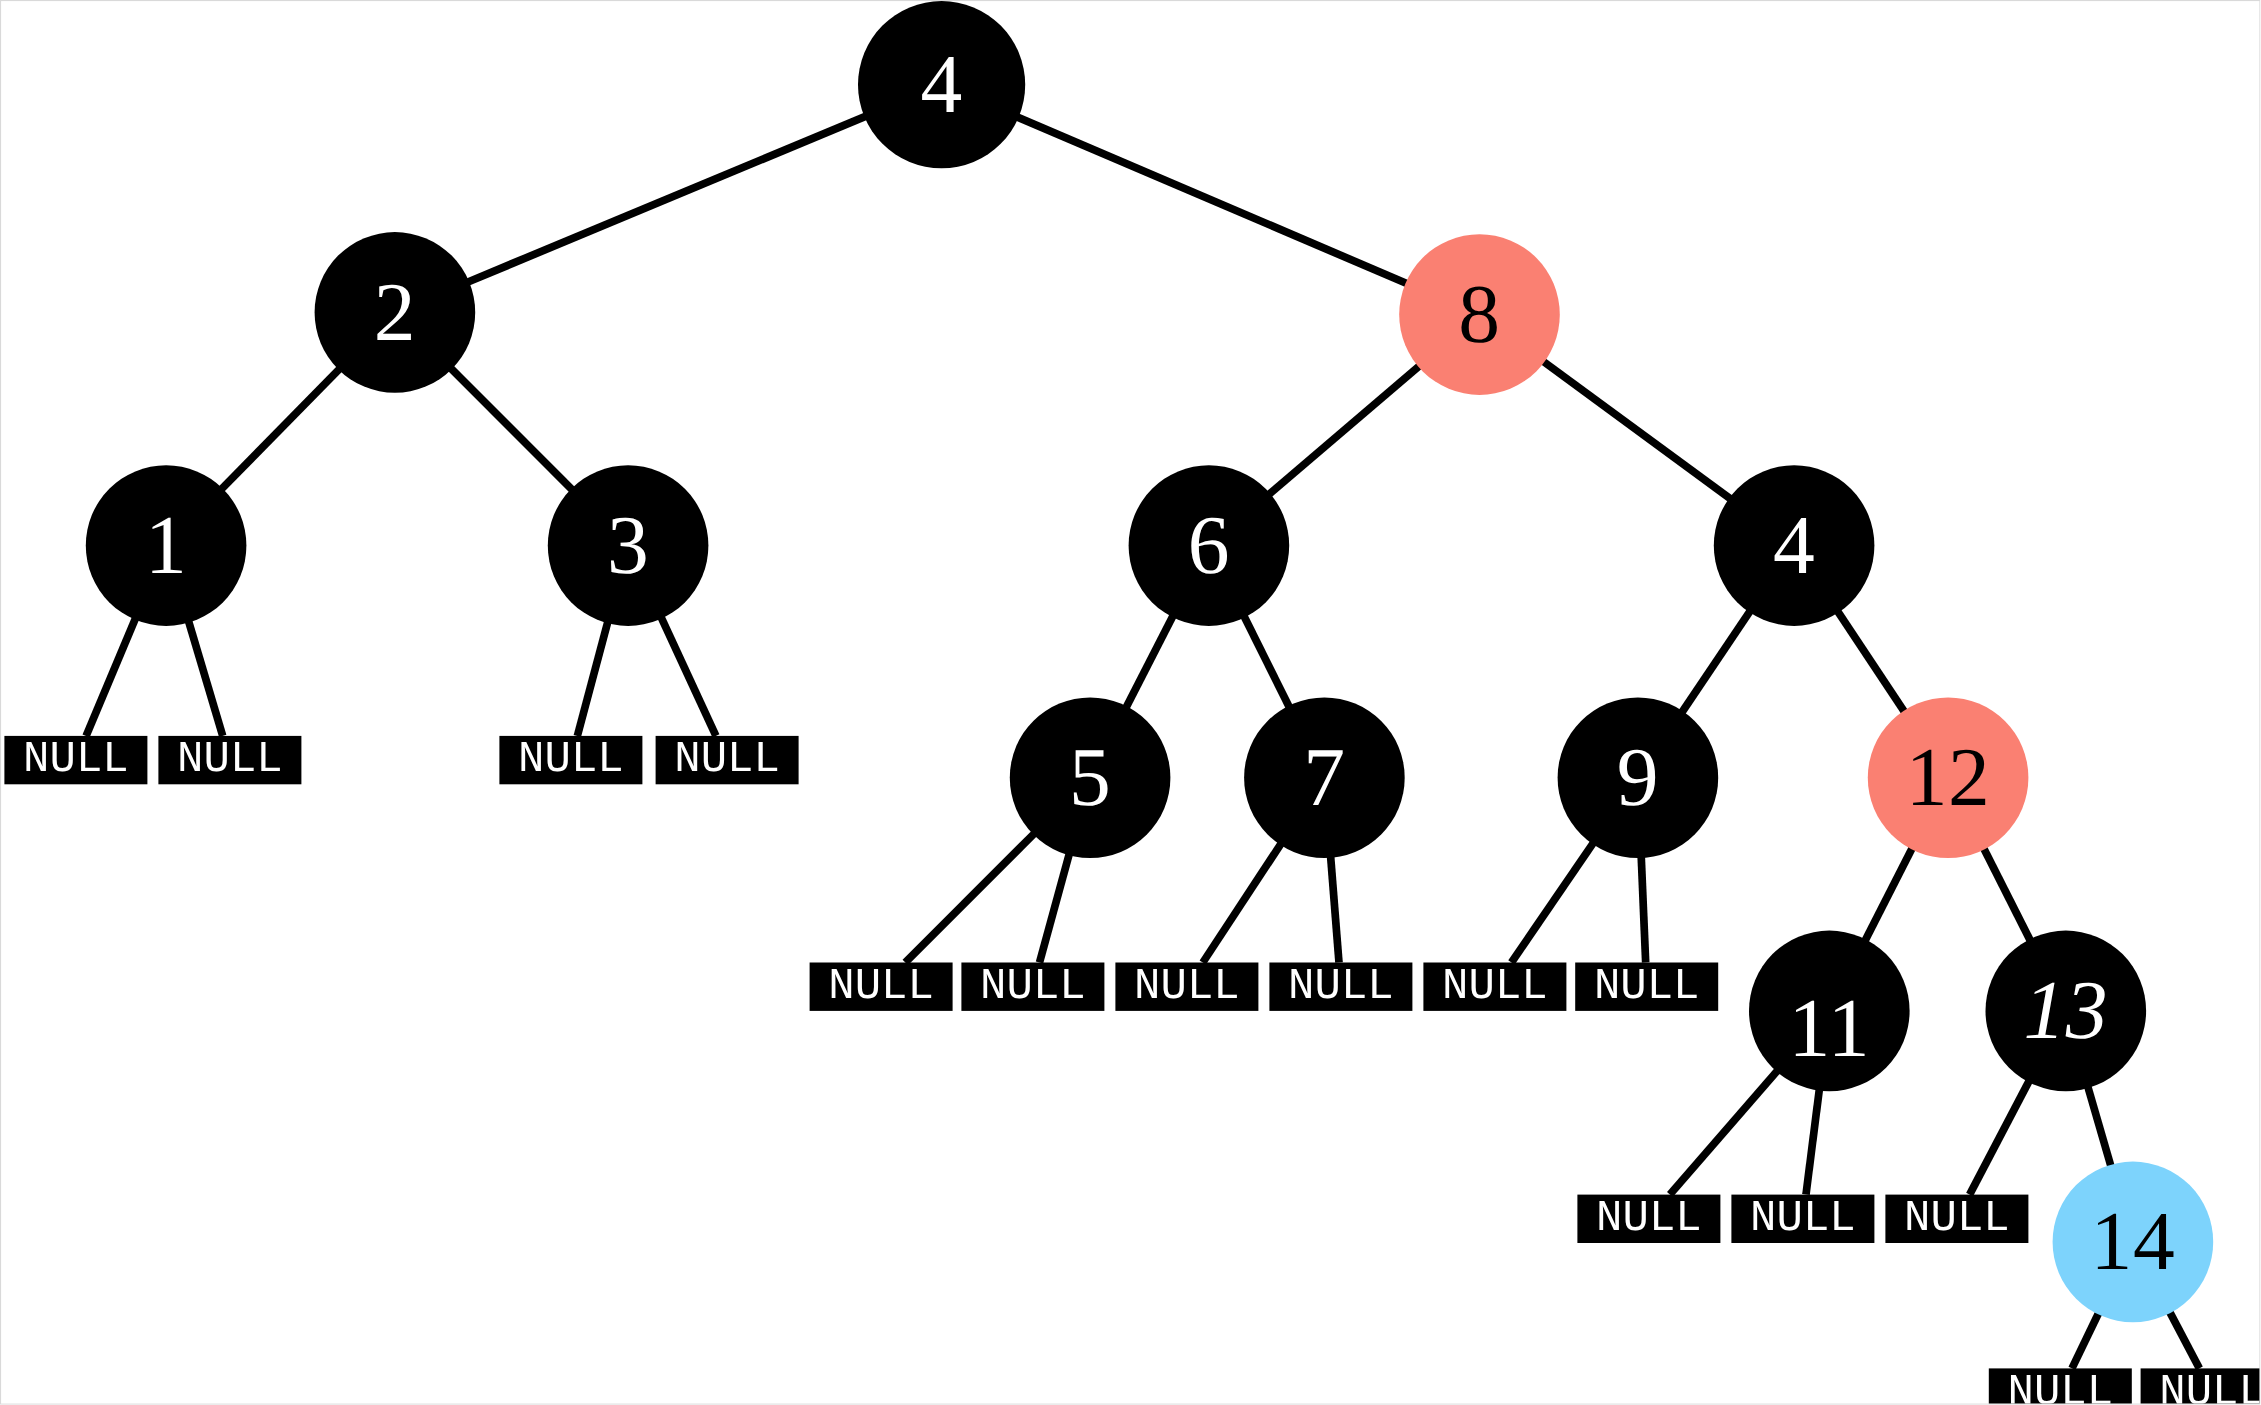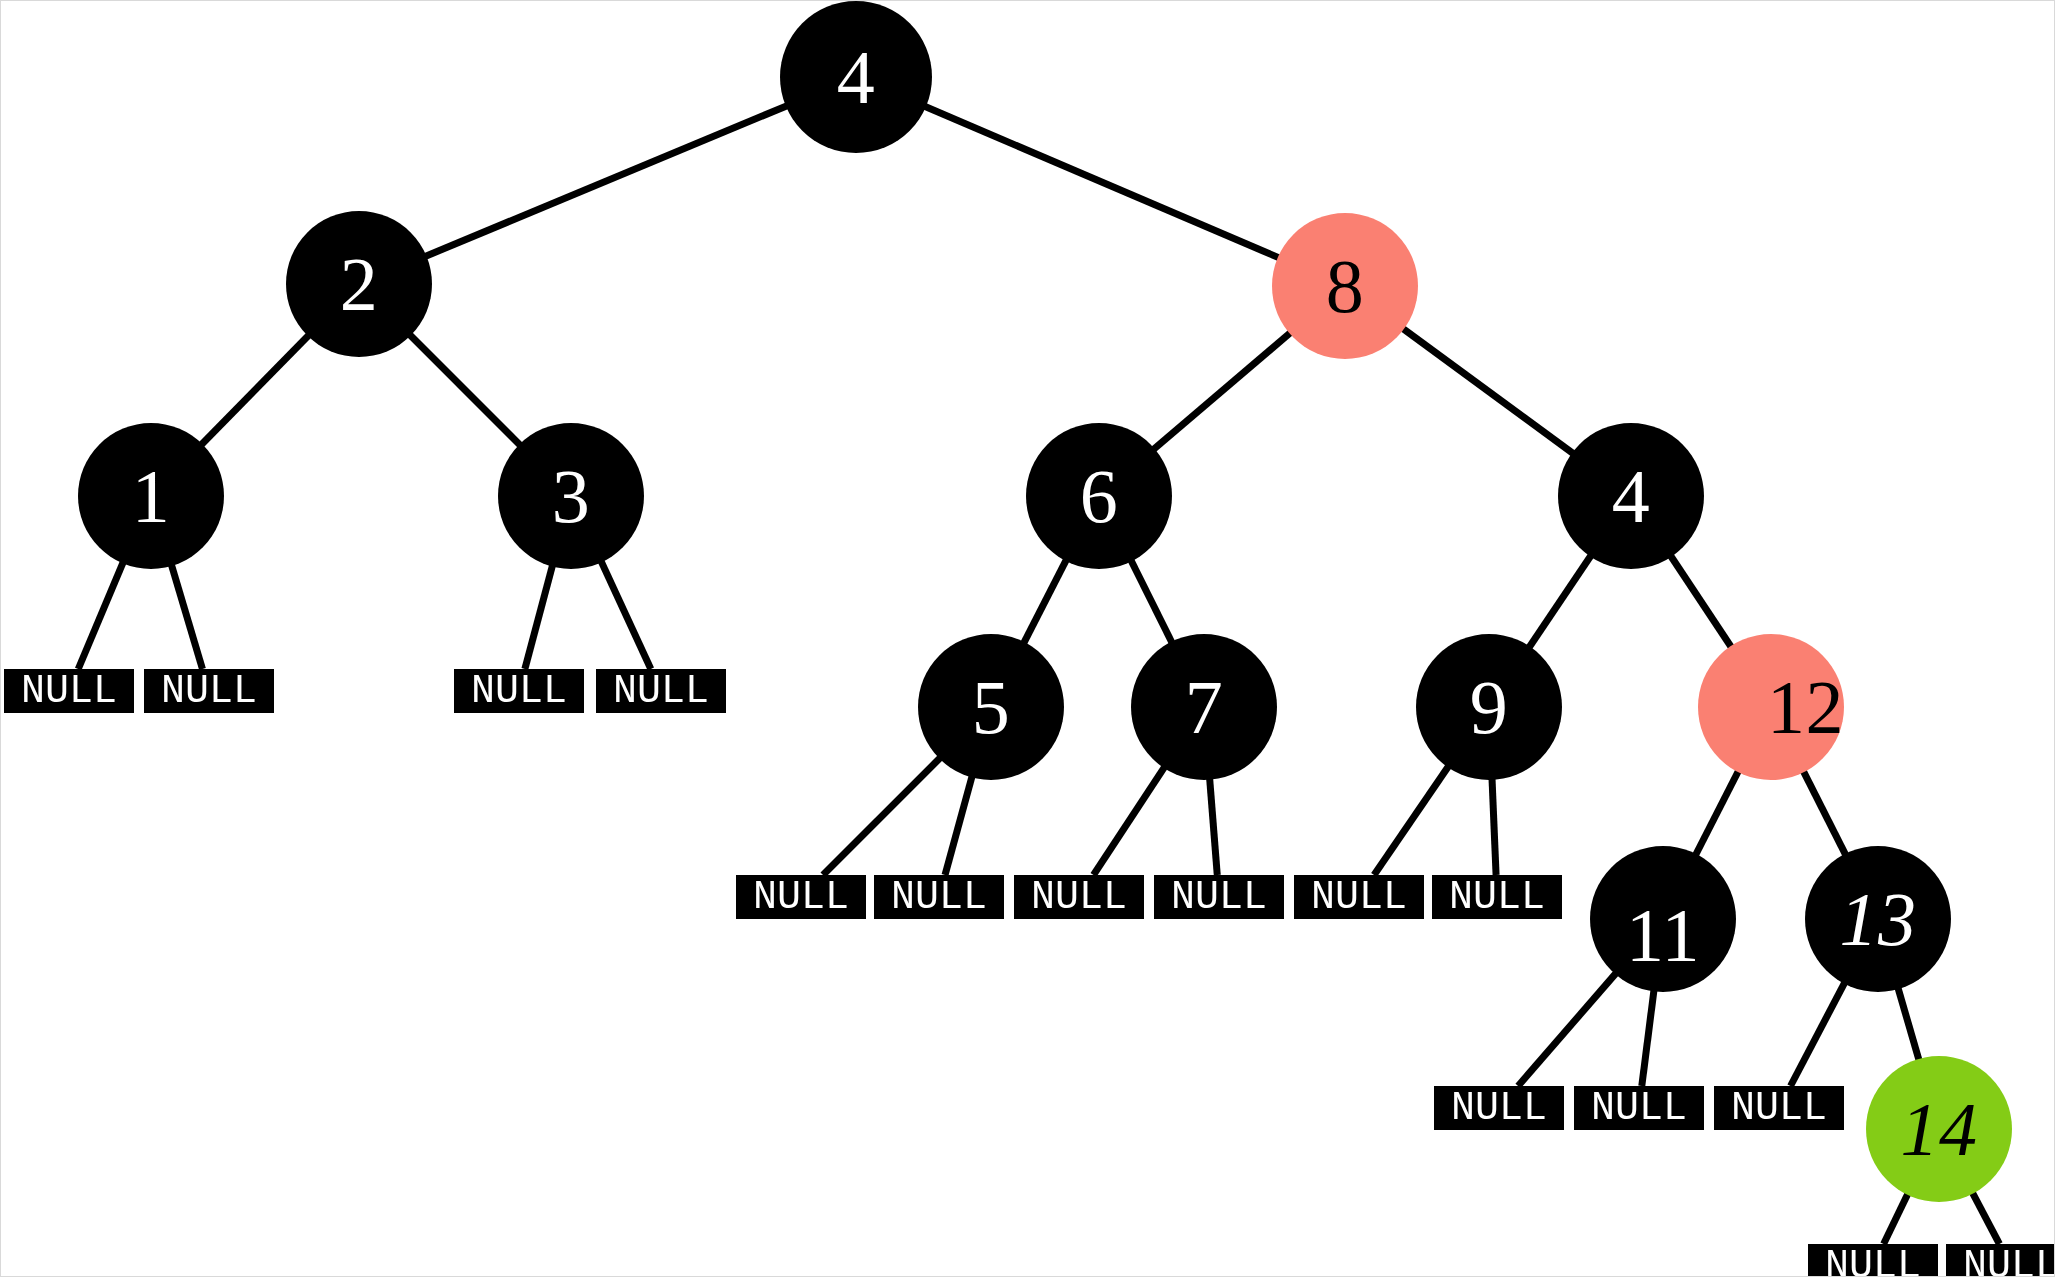--- a/index.html
+++ b/index.html
@@ -116,30 +116,30 @@
       </div>
       <div class="node black" style="left: 917px; top: 633px; width: 146px; height: 146px; background: rgb(0, 0, 0); color: rgb(255, 255, 255);">
         <span class="node-label" style="font-size: 76px;">5</span>
       </div>
       <div class="node black" style="left: 1130px; top: 633px; width: 146px; height: 146px; background: rgb(0, 0, 0); color: rgb(255, 255, 255);">
         <span class="node-label" style="font-size: 76px;">7</span>
       </div>
       <div class="node black" style="left: 1415px; top: 633px; width: 146px; height: 146px; background: rgb(0, 0, 0); color: rgb(255, 255, 255);">
         <span class="node-label" style="font-size: 76px;">9</span>
       </div>
-      <div class="node red" style="left: 1697px; top: 633px; width: 146px; height: 146px; background: rgb(250, 128, 114); color: rgb(0, 0, 0); justify-content: flex-end;">
+      <div class="node red" style="left: 1697px; top: 633px; width: 146px; height: 146px; background: rgb(250, 128, 114); color: rgb(0, 0, 0);">
         <span class="node-label" style="font-size: 76px;">12</span>
       </div>
       <div class="node black" style="left: 1589px; top: 845px; width: 146px; height: 146px; background: rgb(0, 0, 0); color: rgb(255, 255, 255);">
         <span class="node-label" style="font-size: 76px; margin-top: 32px;">11</span>
       </div>
       <div class="node black" style="left: 1804px; top: 845px; width: 146px; height: 146px; background: rgb(0, 0, 0); color: rgb(255, 255, 255);">
         <span class="node-label" style="font-size: 76px; font-style: italic;">13</span>
       </div>
-      <div class="node red" style="left: 1865px; top: 1055px; width: 146px; height: 146px; background: #84cc16; color: rgb(0, 0, 0); font-style: italic;">
+      <div class="node red" style="left: 1865px; top: 1055px; width: 146px; height: 146px; background: #7dd3fc; color: rgb(0, 0, 0);">
         <span class="node-label" style="font-size: 76px;">14</span>
       </div>
       <div class="nil" style="left: 3px; top: 668px; width: 130px; height: 44px; font-size: 40px; background: rgb(0, 0, 0); color: rgb(255, 255, 255);">NULL</div>
       <div class="nil" style="left: 143px; top: 668px; width: 130px; height: 44px; font-size: 40px; background: rgb(0, 0, 0); color: rgb(255, 255, 255);">NULL</div>
       <div class="nil" style="left: 453px; top: 668px; width: 130px; height: 44px; font-size: 40px; background: rgb(0, 0, 0); color: rgb(255, 255, 255);">NULL</div>
       <div class="nil" style="left: 595px; top: 668px; width: 130px; height: 44px; font-size: 40px; background: rgb(0, 0, 0); color: rgb(255, 255, 255);">NULL</div>
       <div class="nil" style="left: 735px; top: 874px; width: 130px; height: 44px; font-size: 40px; background: rgb(0, 0, 0); color: rgb(255, 255, 255);">NULL</div>
       <div class="nil" style="left: 873px; top: 874px; width: 130px; height: 44px; font-size: 40px; background: rgb(0, 0, 0); color: rgb(255, 255, 255);">NULL</div>
       <div class="nil" style="left: 1013px; top: 874px; width: 130px; height: 44px; font-size: 40px; background: rgb(0, 0, 0); color: rgb(255, 255, 255);">NULL</div>
       <div class="nil" style="left: 1153px; top: 874px; width: 130px; height: 44px; font-size: 40px; background: rgb(0, 0, 0); color: rgb(255, 255, 255);">NULL</div>

